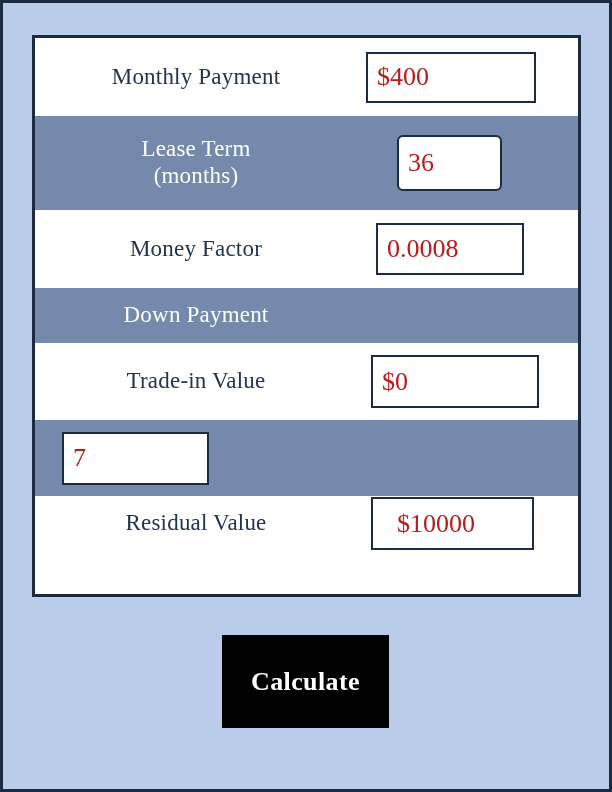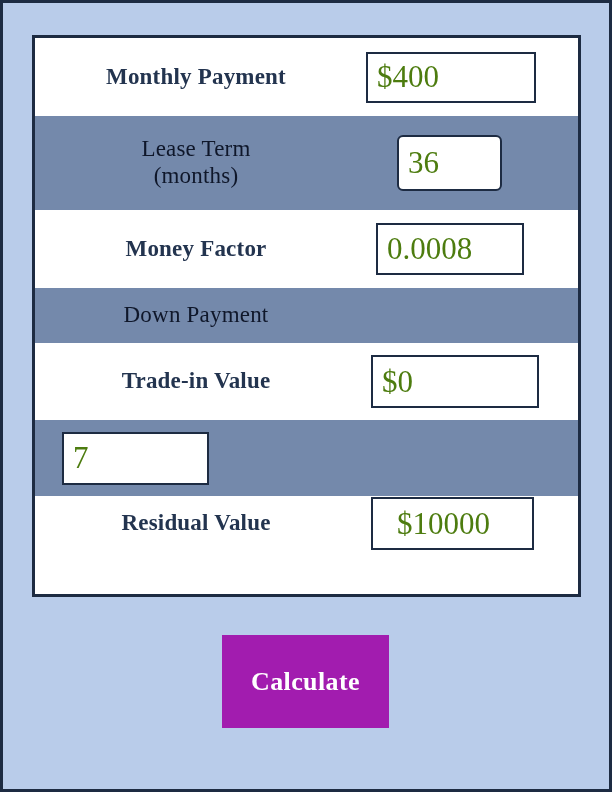--- a/index.html
+++ b/index.html
@@ -47,38 +47,38 @@
 
   .row-label {
     box-sizing: border-box;
     flex: 0 0 322px;
     text-align: center;
     font-size: 23px;
     line-height: 1.22;
     letter-spacing: 0.2px;
     padding: 0 8px;
   }
-  .row.odd  .row-label { color: #23344f; font-weight: bold; }
-  .row.even .row-label { color: #0f172a; }
+  .row.odd  .row-label { color: #23344f; }
+  .row.even .row-label { color: #ffffff; }
 
   .field-cell {
     box-sizing: border-box;
     flex: 1 1 auto;
     display: flex;
     align-items: center;
     height: 100%;
   }
 
   .field-box {
     box-sizing: border-box;
     border: 2px solid #1d2b42;
     background: #ffffff;
-    color: #4d7c0f;
+    color: #b91c1c;
     font-family: "Liberation Serif", "DejaVu Serif", serif;
-    font-size: 31px;
+    font-size: 26px;
     display: flex;
     align-items: center;
     padding: 0 9px;
     overflow: hidden;
     white-space: nowrap;
   }
 
   
   .r0 { height: 78px; }
   .r0 .field-box { width: 170px; height: 51px; margin-left: 9px; }
@@ -102,21 +102,21 @@
   .r6 { height: 55px; }
   .r6 .field-box { width: 163px; height: 53px; margin-left: 14px; padding-left: 24px; }
 
   #calculate-button {
     position: absolute;
     left: 219px;
     top: 632px;
     width: 167px;
     height: 93px;
     box-sizing: border-box;
-    background: #a21caf;
+    background: #000000;
     color: #ffffff;
     border: 0;
     font-family: "Liberation Serif", "DejaVu Serif", serif;
     font-weight: bold;
     font-size: 26px;
     letter-spacing: 0.4px;
     display: flex;
     align-items: center;
     justify-content: center;
     cursor: pointer;

